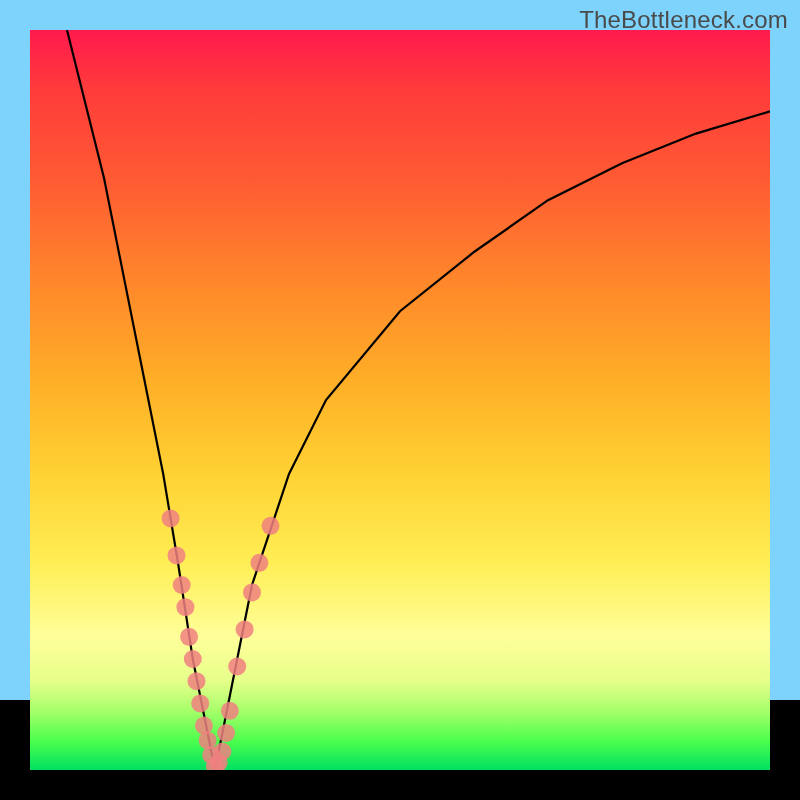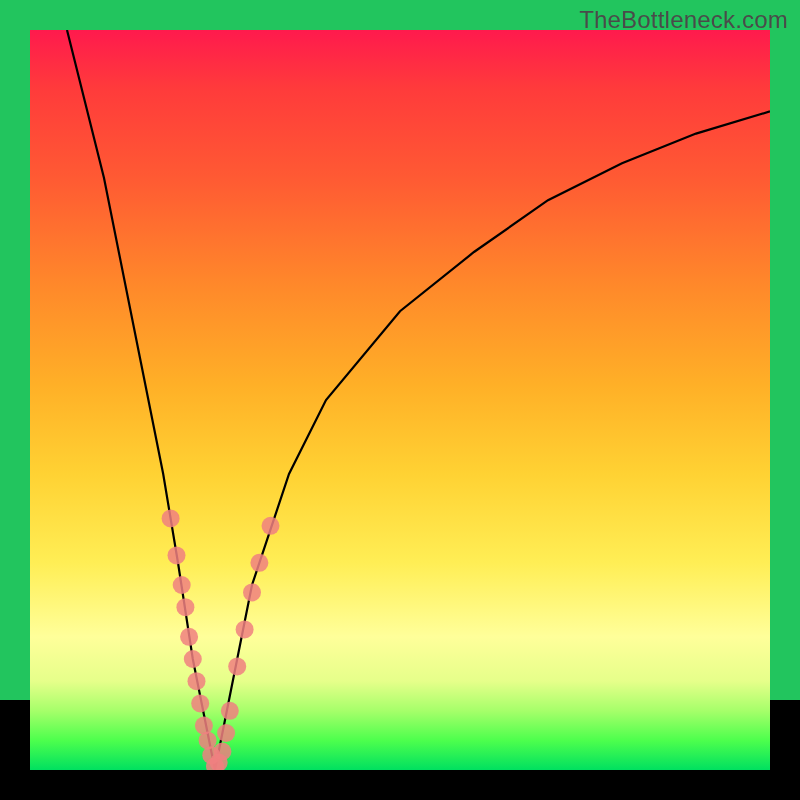--- a/index.html
+++ b/index.html
@@ -8,21 +8,21 @@
     width: 800px;
     height: 800px;
     overflow: hidden;
     background: #000;
     font-family: Arial, Helvetica, sans-serif;
   }
   .frame {
     position: relative;
     width: 800px;
     height: 700px;
-    background: #22c55e;
+    background: #7dd3fc;
   }
   .plot {
     position: absolute;
     left: 30px;
     top: 30px;
     width: 740px;
     height: 740px;
     
     background: linear-gradient(to bottom,
       #ff1a4d 0%,

